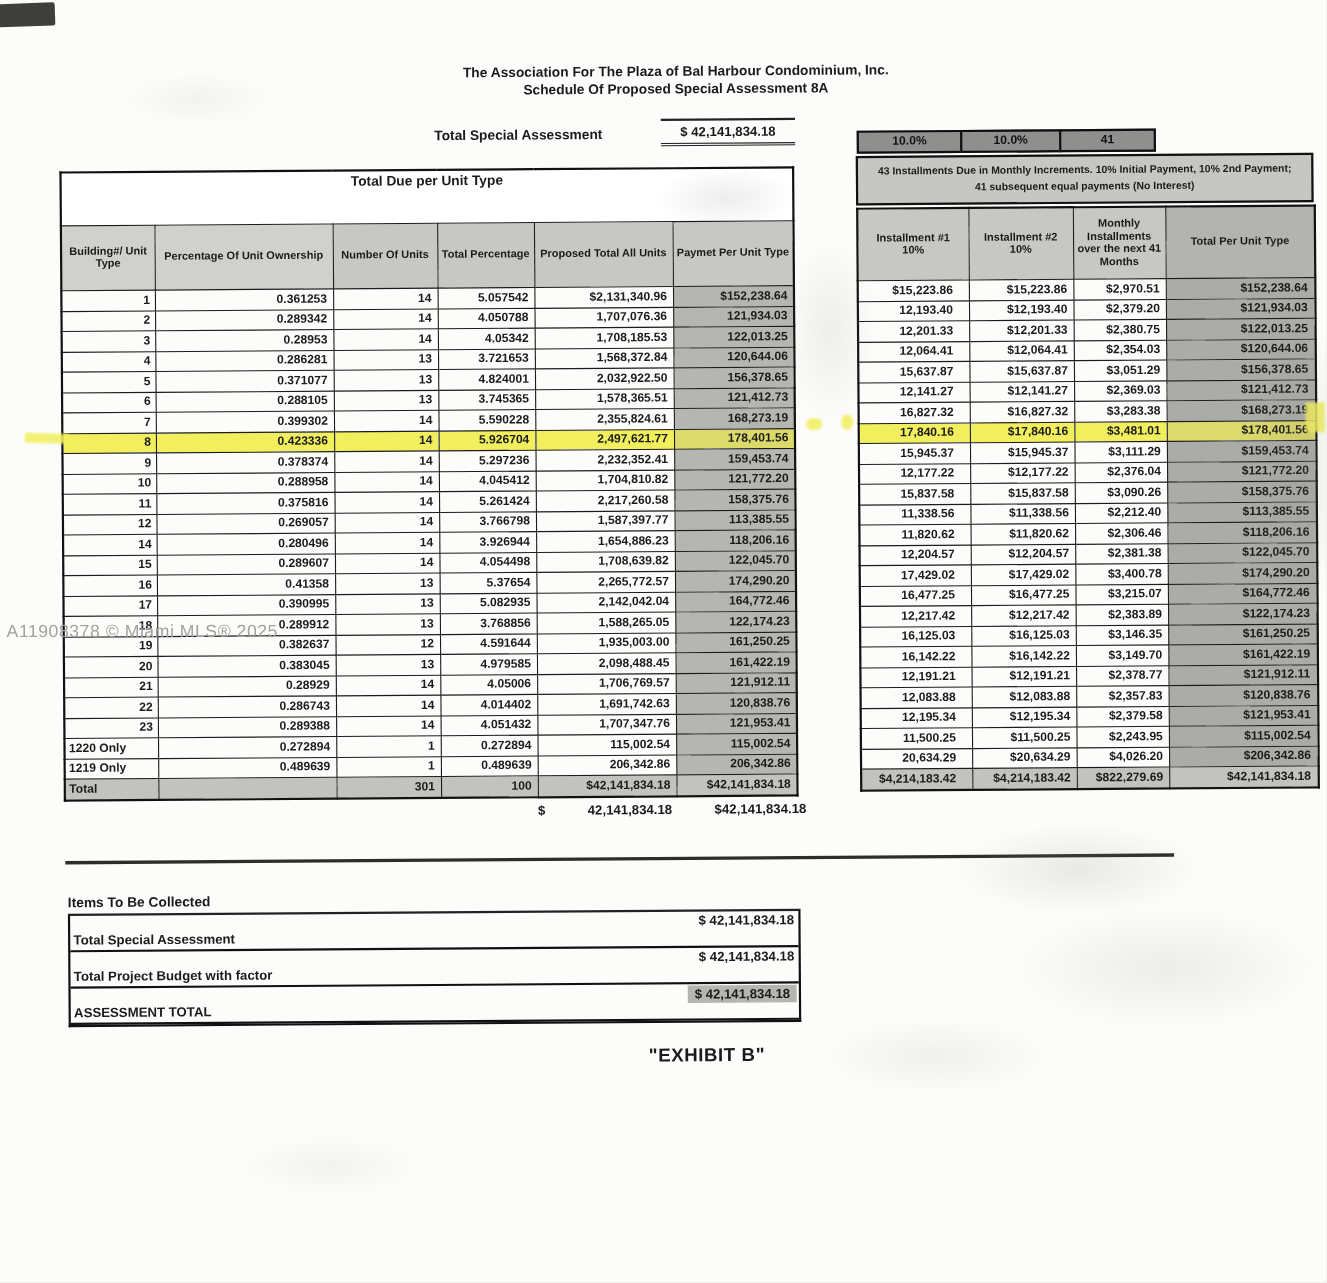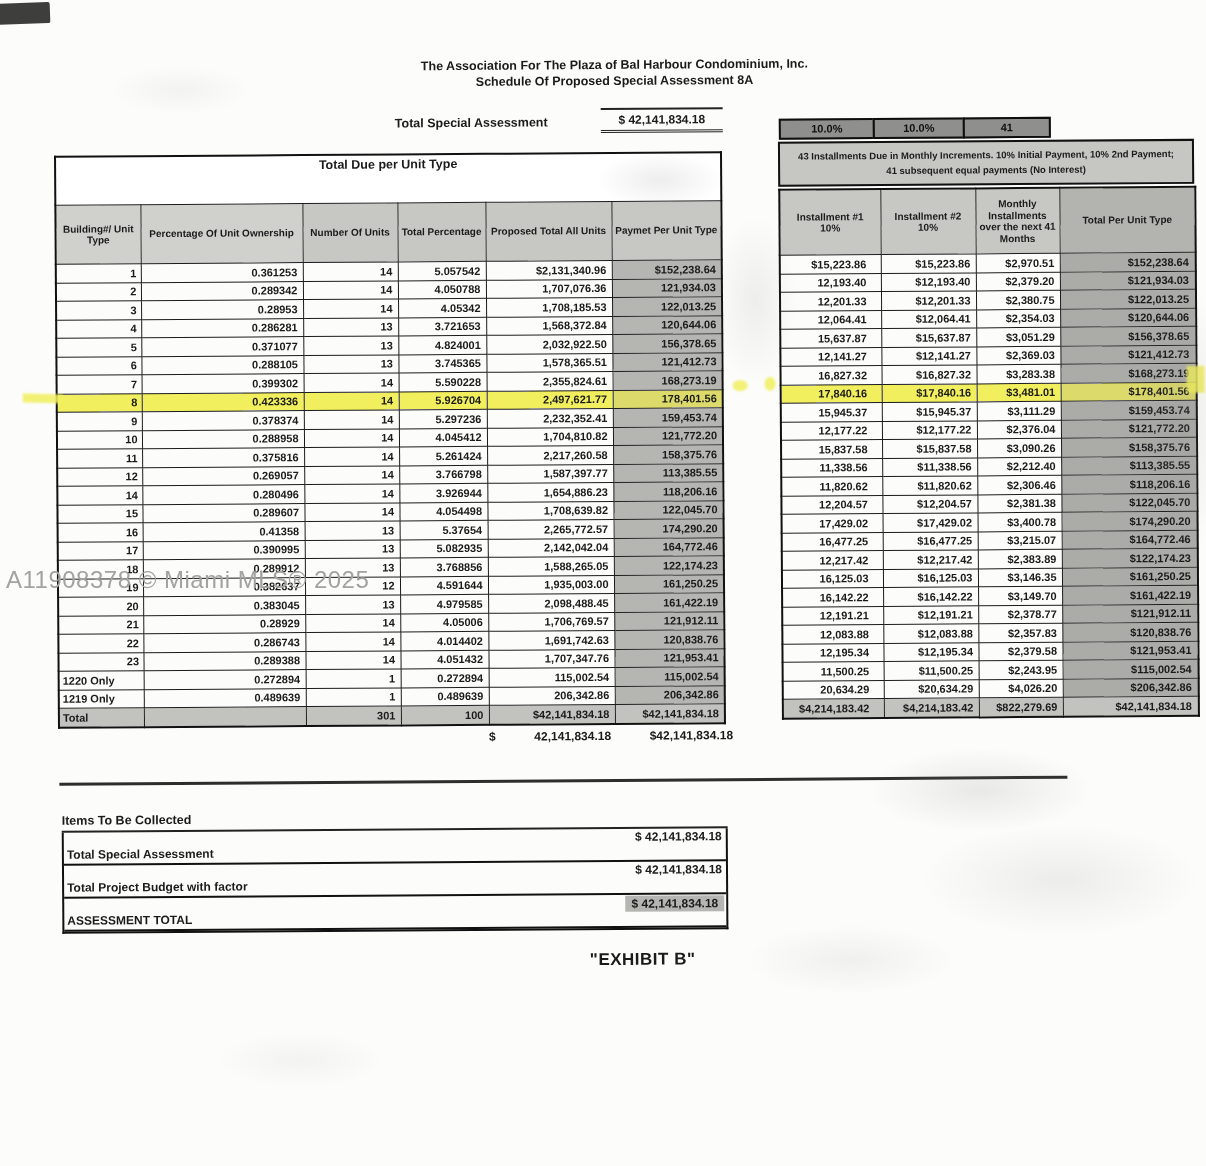--- a/index.html
+++ b/index.html
@@ -11,21 +11,21 @@
                  transform:rotate(-2deg);border-radius:2px;opacity:.92;}
   .noise{position:absolute;inset:0;pointer-events:none;background:
     radial-gradient(ellipse 90px 40px at 660px 180px, rgba(130,130,128,.14), transparent 70%),
     radial-gradient(ellipse 60px 120px at 755px 300px, rgba(130,130,128,.12), transparent 70%),
     radial-gradient(ellipse 70px 200px at 1180px 420px, rgba(130,130,128,.15), transparent 70%),
     radial-gradient(ellipse 160px 60px at 980px 790px, rgba(130,130,128,.16), transparent 70%),
     radial-gradient(ellipse 200px 80px at 1060px 880px, rgba(130,130,128,.13), transparent 70%),
     radial-gradient(ellipse 150px 50px at 850px 960px, rgba(130,130,128,.10), transparent 70%),
     radial-gradient(ellipse 120px 40px at 300px 1060px, rgba(130,130,128,.08), transparent 70%),
     radial-gradient(ellipse 100px 35px at 180px 90px, rgba(130,130,128,.08), transparent 70%);}
-  .wm{position:absolute;left:6px;top:566px;font-size:24px;color:#a2a2a0;letter-spacing:.5px;
+  .wm{position:absolute;left:6px;top:566px;font-size:16px;color:#a2a2a0;letter-spacing:.5px;
       font-weight:400;z-index:30;}
   
   .doc-header{position:absolute;top:58px;left:38px;width:1160px;text-align:center;}
   .doc-header .t1{font-size:12.5px;font-weight:bold;}
   .doc-header .t2{font-size:12.5px;font-weight:bold;margin-top:2px;}
   .tsa-label{position:absolute;left:398px;top:115px;font-size:12.5px;font-weight:bold;}
   .tsa-value{position:absolute;left:604px;top:108px;width:122px;height:20px;line-height:20px;
              text-align:center;font-size:12px;font-weight:bold;
              border-top:2px solid #222;border-bottom:3px double #222;}
   

